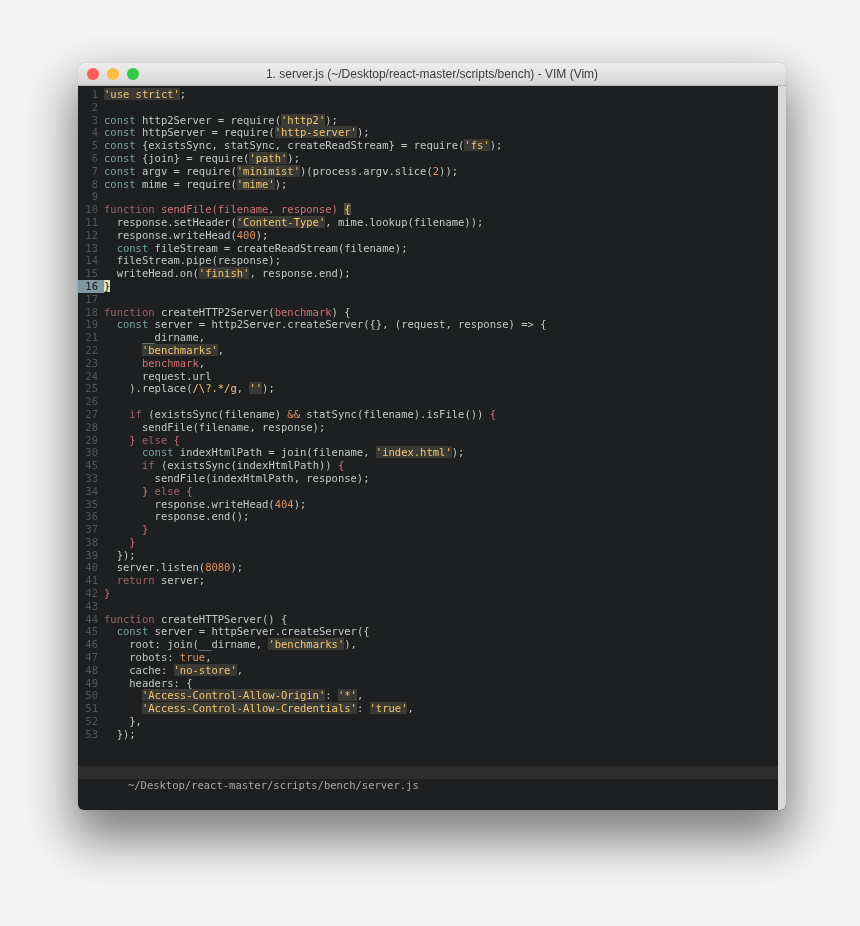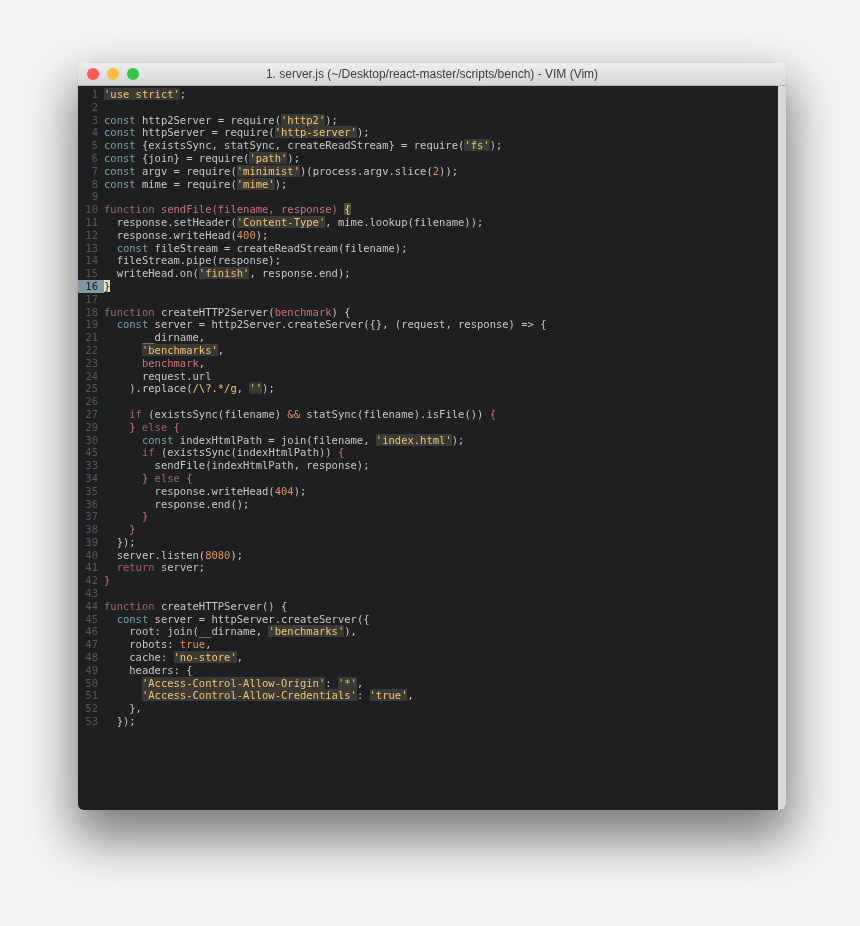--- a/index.html
+++ b/index.html
@@ -4,21 +4,21 @@
 <style>
   html,body{margin:0;padding:0;}
   body{
     width:860px;height:926px;position:relative;
     background:#f4f4f4;
     font-family:"Liberation Sans", sans-serif;
     overflow:hidden;
   }
   .window{
     position:absolute;left:78px;top:63px;width:708px;height:747px;
-    border-radius:14px;
+    border-radius:6px;
     box-shadow:0 24px 48px 6px rgba(0,0,0,0.48), 0 0 1px rgba(0,0,0,0.35);
     background:#bef264;
   }
   .titlebar{
     height:22px;border-radius:6px 6px 0 0;
     background:linear-gradient(#eeeeee,#d6d6d6);
     border-bottom:1px solid #b4b4b4;
     position:relative;
     display:flex;align-items:center;justify-content:center;
   }
@@ -101,20 +101,21 @@
         <div class="line"><span class="ln">17</span></div>
         <div class="line"><span class="ln">18</span><span class="tok-k">function</span><span class="tok-p"> createHTTP2Server(</span><span class="tok-f">benchmark</span><span class="tok-p">) {</span></div>
         <div class="line"><span class="ln">19</span><span class="tok-p">  </span><span class="tok-c">const</span><span class="tok-p"> server = http2Server.createServer({}, (request, response) =&gt; {</span></div>
         <div class="line"><span class="ln">21</span><span class="tok-p">      __dirname,</span></div>
         <div class="line"><span class="ln">22</span><span class="tok-p">      </span><span class="tok-s">'benchmarks'</span><span class="tok-p">,</span></div>
         <div class="line"><span class="ln">23</span><span class="tok-p">      </span><span class="tok-f">benchmark</span><span class="tok-p">,</span></div>
         <div class="line"><span class="ln">24</span><span class="tok-p">      request.url</span></div>
         <div class="line"><span class="ln">25</span><span class="tok-p">    ).replace(</span><span class="tok-r">/\?.*/g</span><span class="tok-p">, </span><span class="tok-s">''</span><span class="tok-p">);</span></div>
         <div class="line"><span class="ln">26</span></div>
         <div class="line"><span class="ln">27</span><span class="tok-p">    </span><span class="tok-k">if</span><span class="tok-p"> (existsSync(filename) </span><span class="tok-n">&amp;&amp;</span><span class="tok-p"> statSync(filename).isFile()) </span><span class="tok-f">{</span></div>
+        <div class="line"><span class="ln">28</span><span class="tok-p">      sendFile(filename, response);</span></div>
         <div class="line"><span class="ln">29</span><span class="tok-p">    </span><span class="tok-f">}</span><span class="tok-p"> </span><span class="tok-k">else</span><span class="tok-p"> </span><span class="tok-f">{</span></div>
         <div class="line"><span class="ln">30</span><span class="tok-p">      </span><span class="tok-c">const</span><span class="tok-p"> indexHtmlPath = join(filename, </span><span class="tok-s">'index.html'</span><span class="tok-p">);</span></div>
         <div class="line"><span class="ln">45</span><span class="tok-p">      </span><span class="tok-k">if</span><span class="tok-p"> (existsSync(indexHtmlPath)) </span><span class="tok-f">{</span></div>
         <div class="line"><span class="ln">33</span><span class="tok-p">        sendFile(indexHtmlPath, response);</span></div>
         <div class="line"><span class="ln">34</span><span class="tok-p">      </span><span class="tok-f">}</span><span class="tok-p"> </span><span class="tok-k">else</span><span class="tok-p"> </span><span class="tok-f">{</span></div>
         <div class="line"><span class="ln">35</span><span class="tok-p">        response.writeHead(</span><span class="tok-n">404</span><span class="tok-p">);</span></div>
         <div class="line"><span class="ln">36</span><span class="tok-p">        response.end();</span></div>
         <div class="line"><span class="ln">37</span><span class="tok-p">      </span><span class="tok-f">}</span></div>
         <div class="line"><span class="ln">38</span><span class="tok-p">    </span><span class="tok-f">}</span></div>
         <div class="line"><span class="ln">39</span><span class="tok-p">  });</span></div>
@@ -126,15 +127,18 @@
         <div class="line"><span class="ln">45</span><span class="tok-p">  </span><span class="tok-c">const</span><span class="tok-p"> server = httpServer.createServer({</span></div>
         <div class="line"><span class="ln">46</span><span class="tok-p">    root: join(__dirname, </span><span class="tok-s">'benchmarks'</span><span class="tok-p">),</span></div>
         <div class="line"><span class="ln">47</span><span class="tok-p">    robots: </span><span class="tok-n">true</span><span class="tok-p">,</span></div>
         <div class="line"><span class="ln">48</span><span class="tok-p">    cache: </span><span class="tok-s">'no-store'</span><span class="tok-p">,</span></div>
         <div class="line"><span class="ln">49</span><span class="tok-p">    headers: {</span></div>
         <div class="line"><span class="ln">50</span><span class="tok-p">      </span><span class="tok-s">'Access-Control-Allow-Origin'</span><span class="tok-p">: </span><span class="tok-s">'*'</span><span class="tok-p">,</span></div>
         <div class="line"><span class="ln">51</span><span class="tok-p">      </span><span class="tok-s">'Access-Control-Allow-Credentials'</span><span class="tok-p">: </span><span class="tok-s">'true'</span><span class="tok-p">,</span></div>
         <div class="line"><span class="ln">52</span><span class="tok-p">    },</span></div>
         <div class="line"><span class="ln">53</span><span class="tok-p">  });</span></div>
       </div>
+    <div class="statusbar">
+      <span>~/Desktop/react-master/scripts/bench/server.js</span>
+    </div>
     <div class="scrollbar"></div>
   </div>
 </div>
 
 </body></html>

